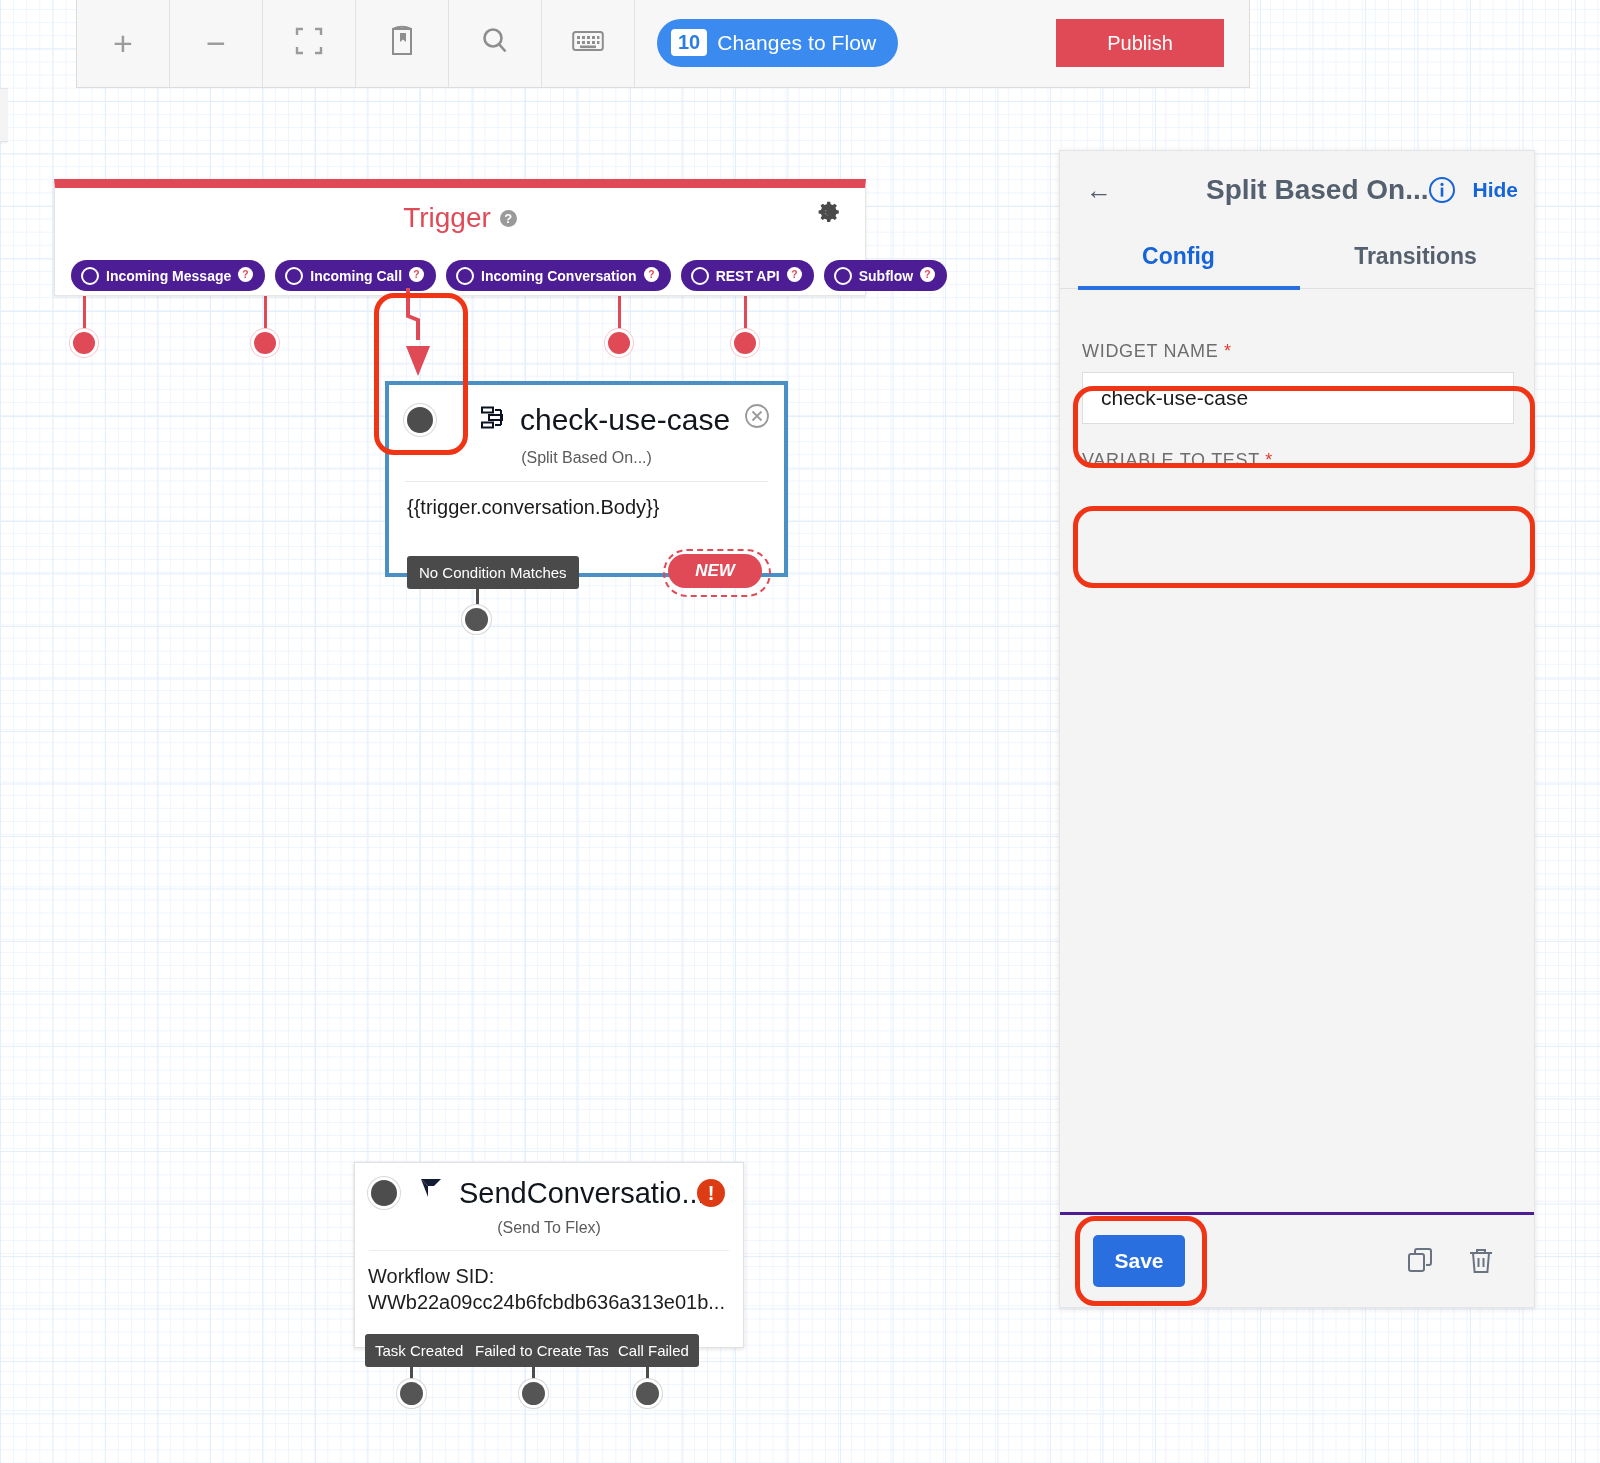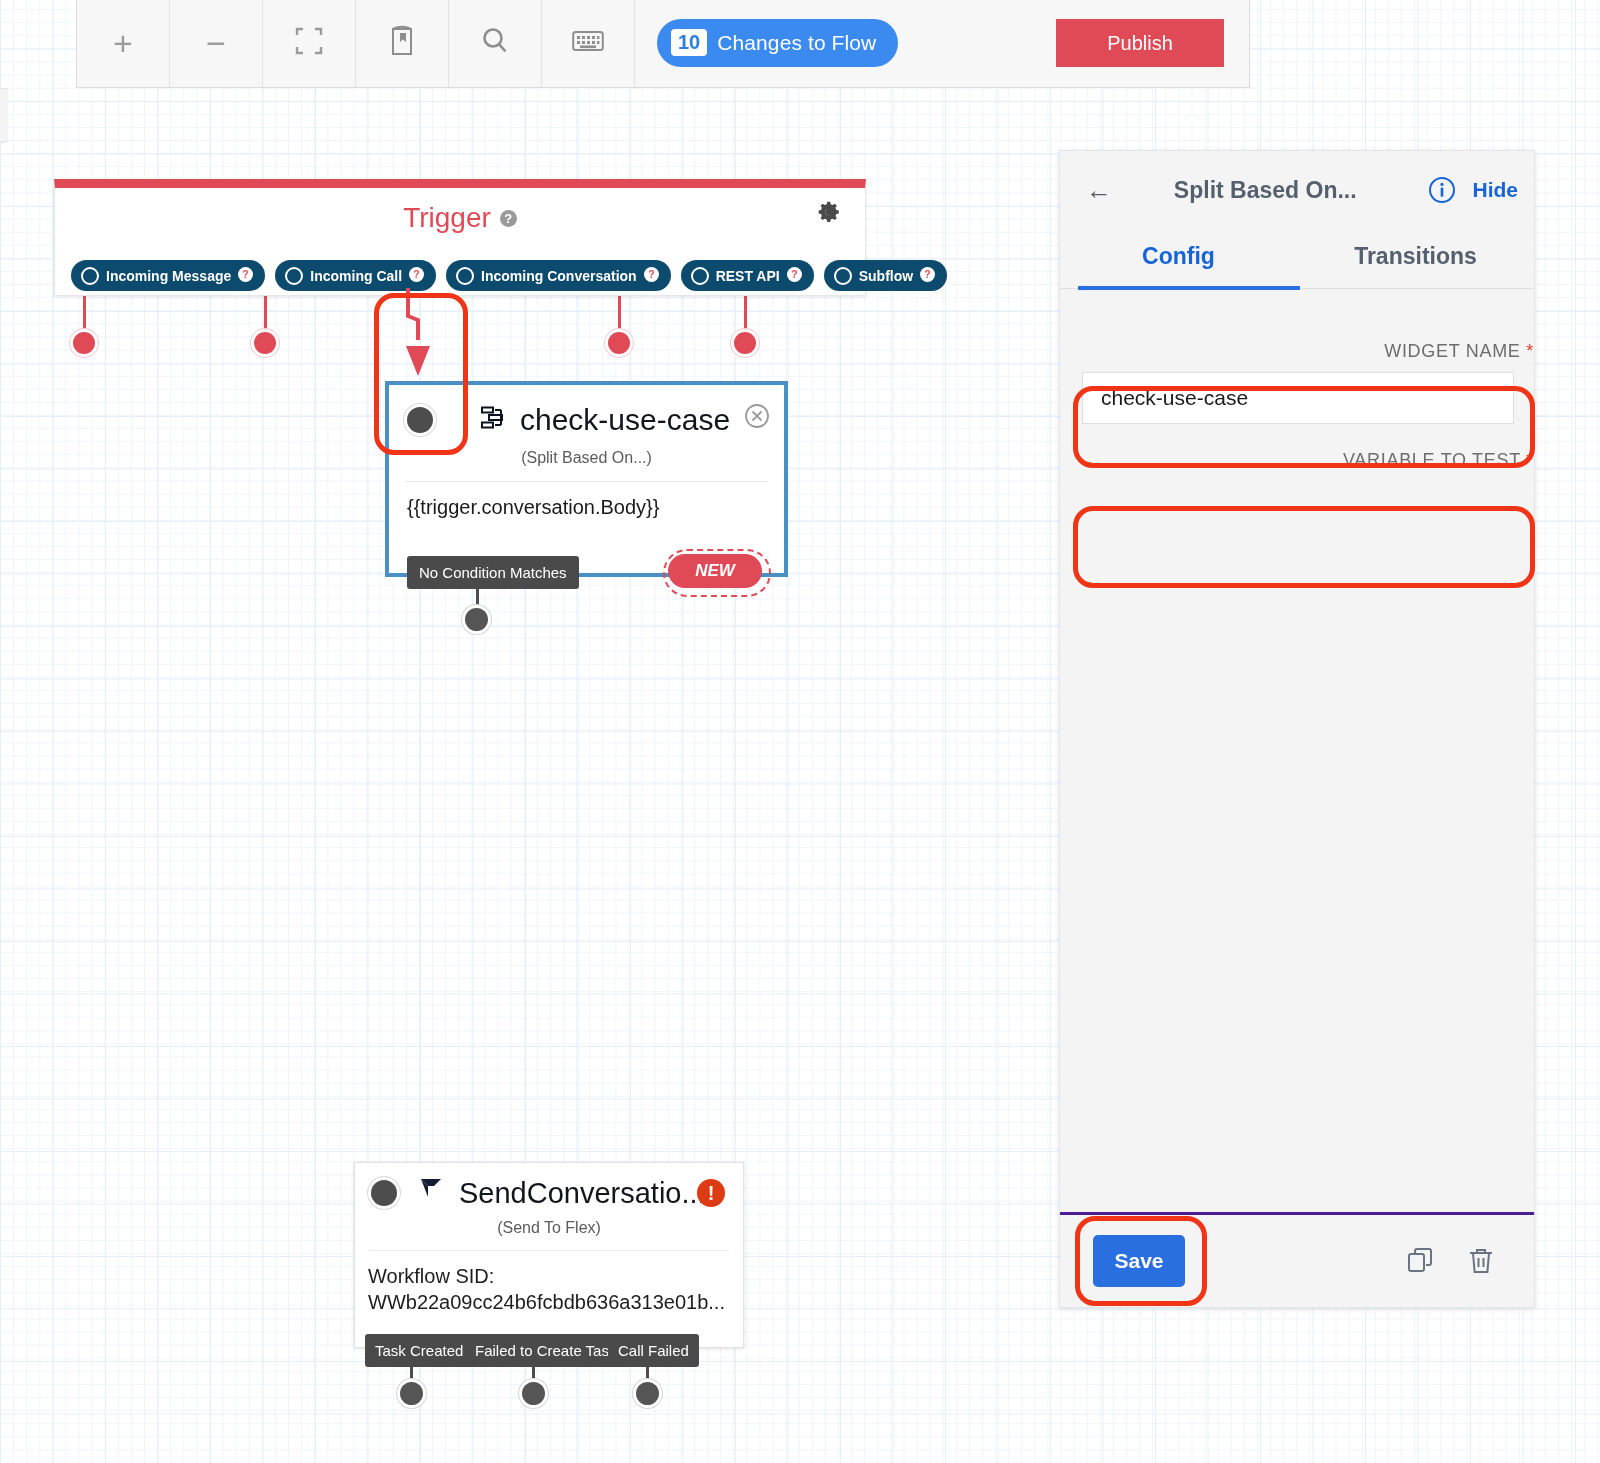--- a/index.html
+++ b/index.html
@@ -136,21 +136,21 @@
   }
   #trigger-pills {
     position: absolute;
     left: 16px; top: 72px;
     display: flex;
     gap: 10px;
     align-items: center;
   }
   .pill {
     height: 31px;
-    background: #0c4a6e;
+    background: #4c1d95;
     border-radius: 16px;
     display: flex;
     align-items: center;
     gap: 7px;
     padding: 0 12px 0 10px;
     color: #fff;
     font-size: 14px;
     font-weight: 600;
     white-space: nowrap;
     cursor: pointer;
@@ -367,22 +367,22 @@
   }
   #panel-back {
     margin-left: 26px;
     font-size: 26px;
     color: #555d6b;
     cursor: pointer;
     line-height: 1;
   }
   #panel-title {
     flex: 1;
-    text-align: center;
-    font-size: 23px;
+    text-align: right;
+    font-size: 28px;
     font-weight: 700;
     color: #55606e;
     margin-left: -10px;
   }
   #panel-info {
     margin-right: 16px;
     cursor: pointer;
     display: flex; align-items: center;
   }
   #panel-hide {
@@ -429,21 +429,20 @@
     font-weight: 700;
     cursor: pointer;
     z-index: 29;
     box-shadow: -1px 1px 3px rgba(0,0,0,.08);
   }
   .field-label {
     margin: 0 0 10px 22px;
     font-size: 18px;
     color: #6d6d6d;
     letter-spacing: .7px;
-    text-align: right;
   }
   .req { color: #e23c2f; }
   .field-input {
     margin: 0 20px 0 22px;
     height: 52px;
     background: #ffffff;
     border: 1px solid #dedede;
     box-sizing: border-box;
     display: flex;
     align-items: center;

